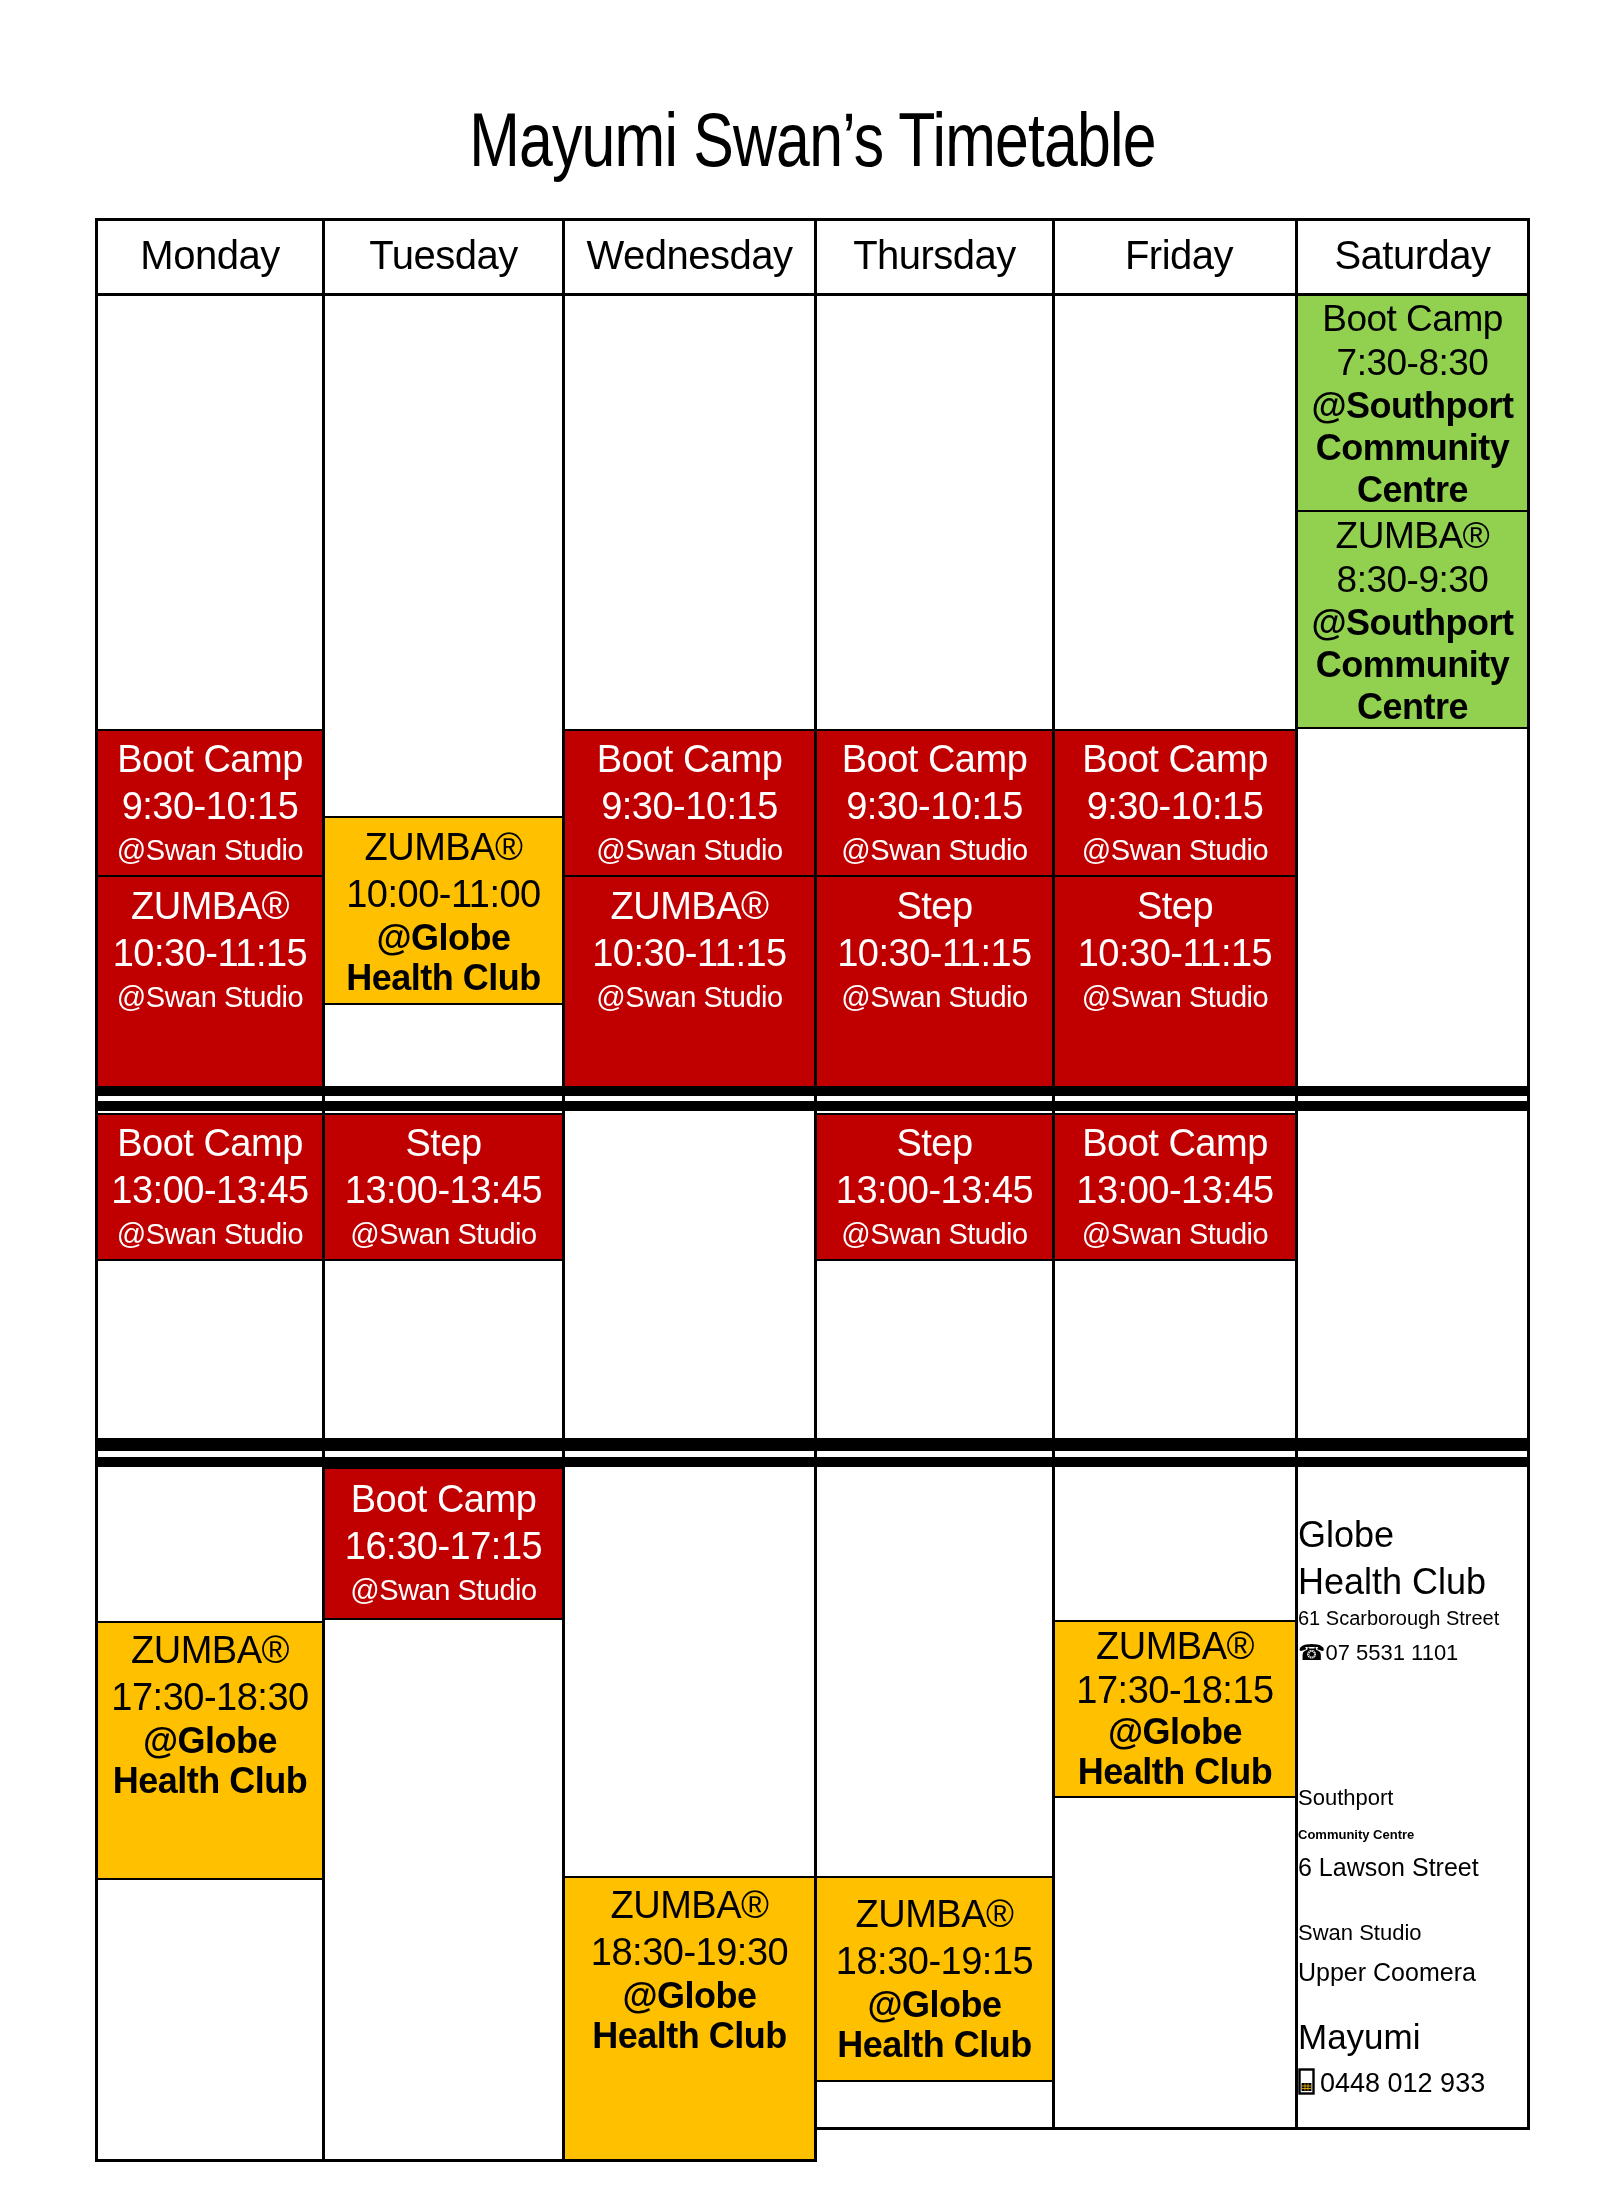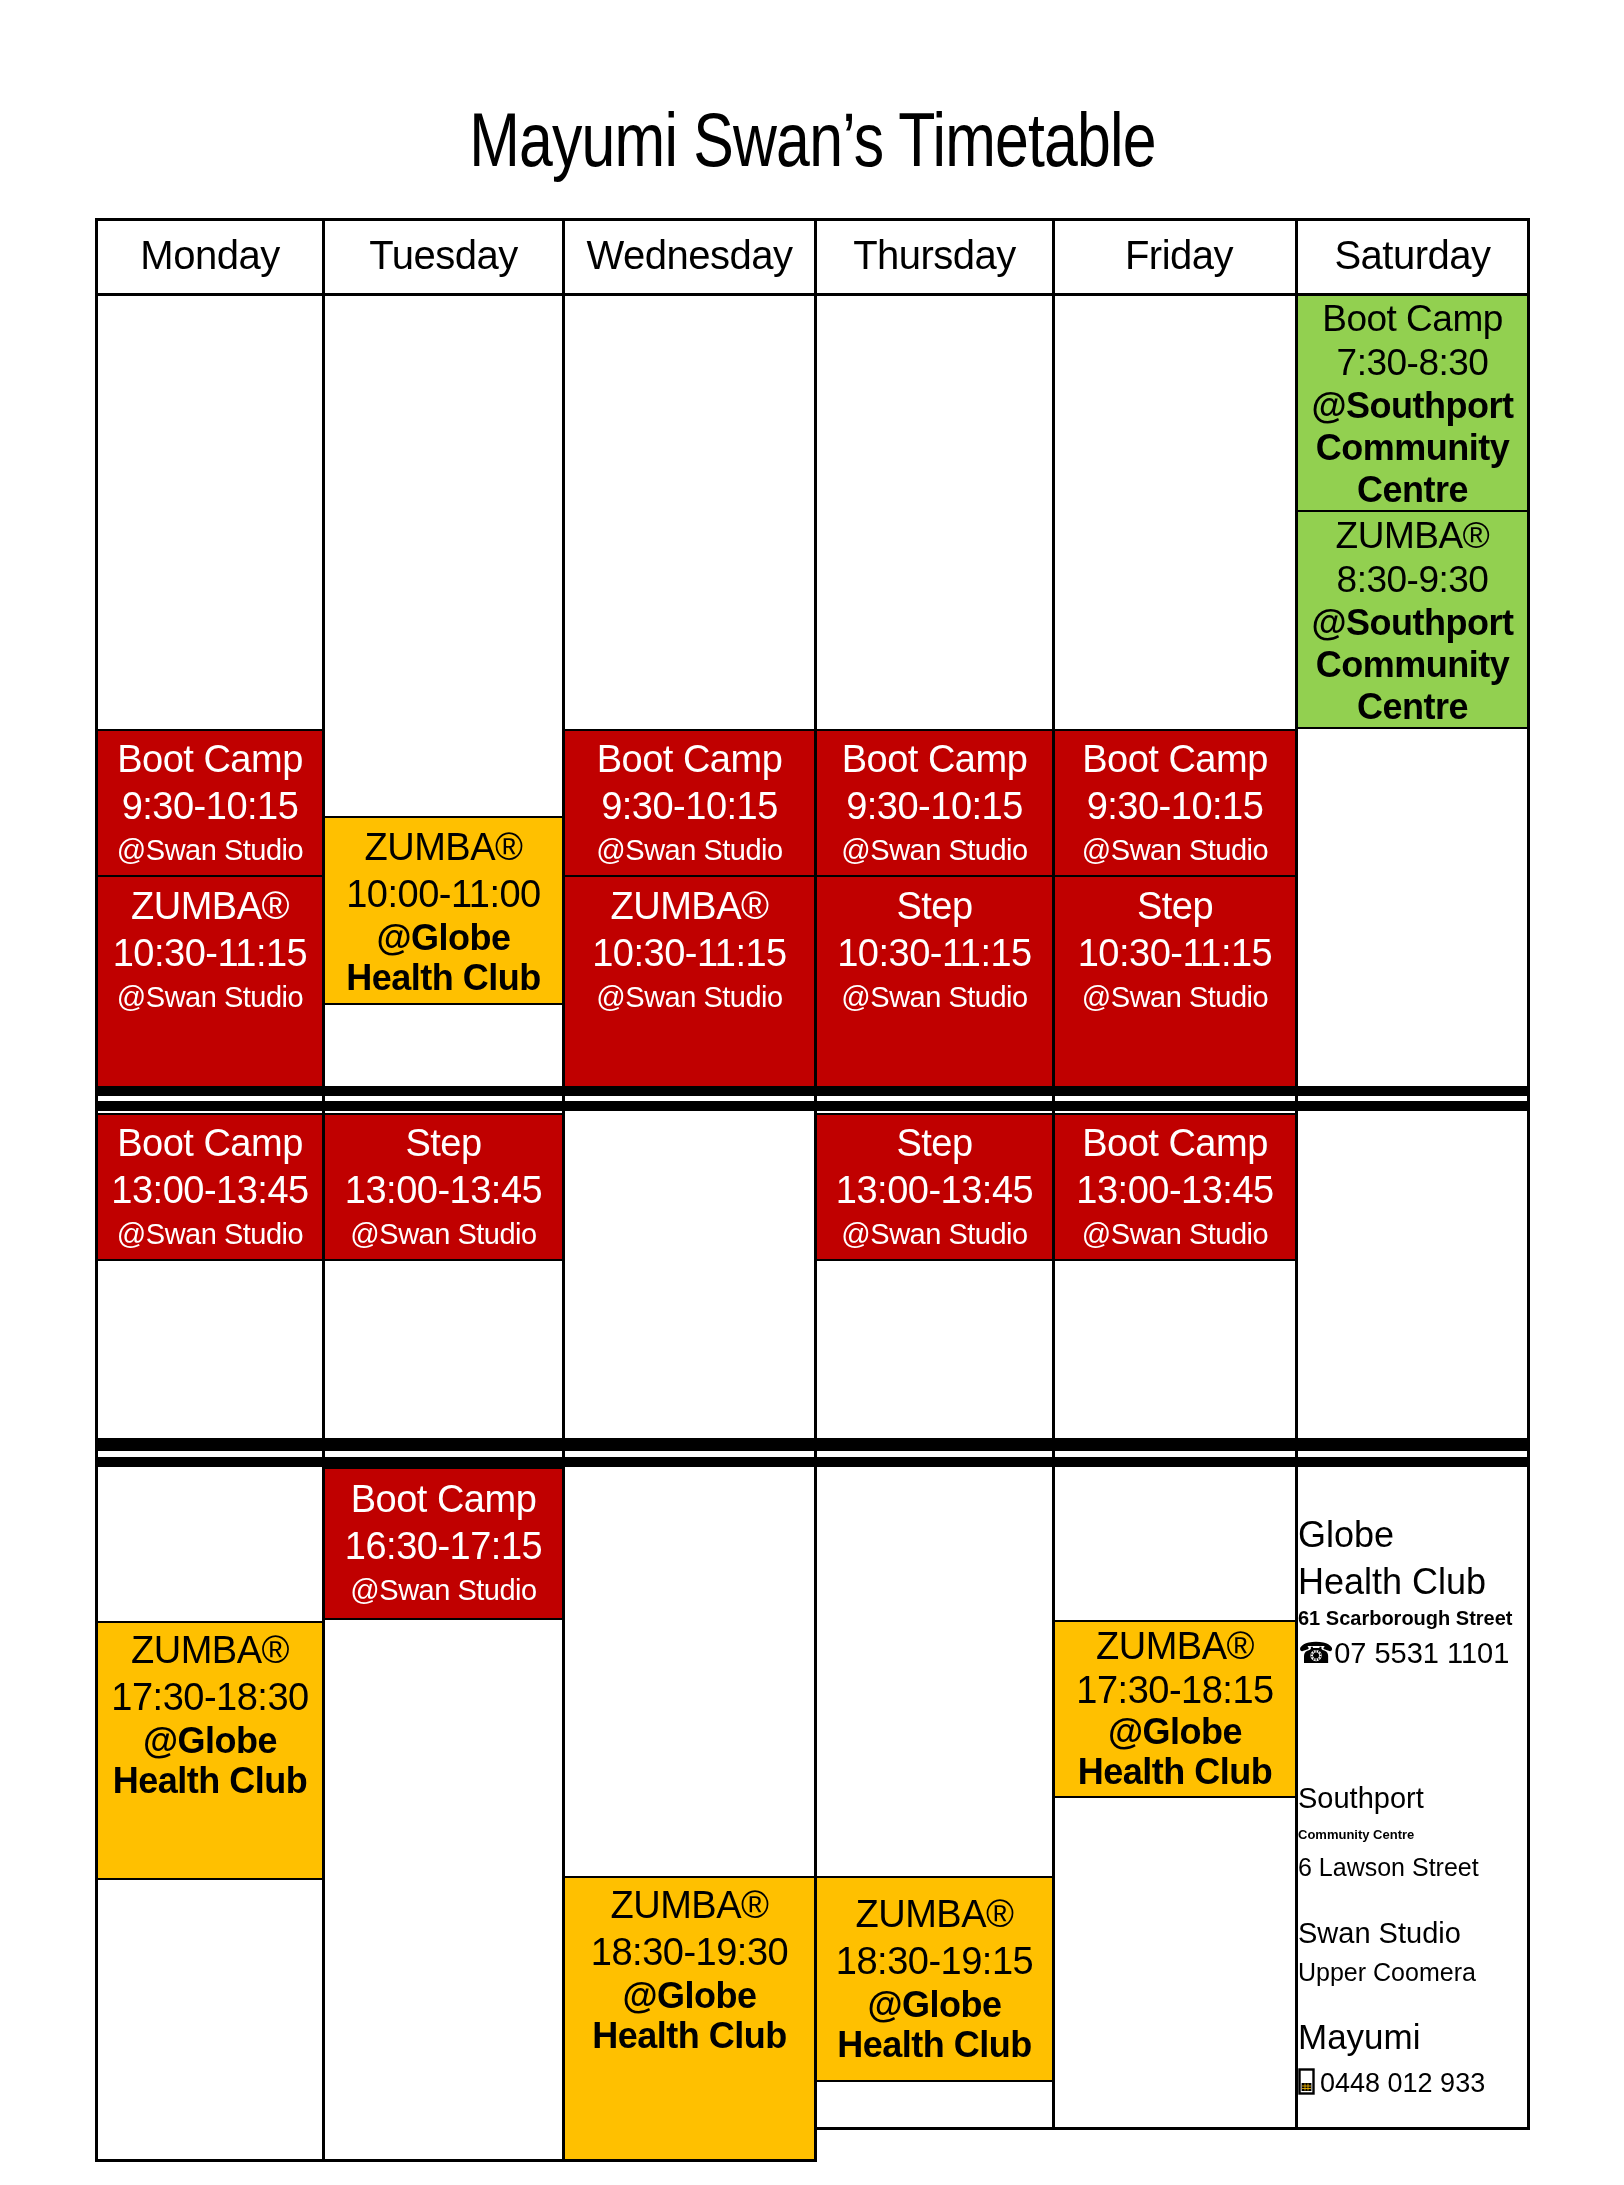--- a/index.html
+++ b/index.html
@@ -16,22 +16,22 @@
   .green{background:#92D050;color:#000}
   .b1{font-size:38px;line-height:47px;letter-spacing:-0.5px;white-space:nowrap}
   .b3{font-size:29px;line-height:40px;letter-spacing:-0.5px;white-space:nowrap}
   .bb{font-size:36px;line-height:40px;font-weight:bold;letter-spacing:-0.5px;white-space:nowrap}
   .green .b1{font-size:37px;line-height:44px}
   .green .bb{line-height:42px}
   .fy .b1{line-height:44px}
   .vline,.hline,.bar{position:absolute;background:#000}
   .c{position:absolute;left:1298px;width:215px;text-align:left;white-space:nowrap}
   .c-big{font-size:36px;line-height:42px}
-  .c-sb{font-size:20px;line-height:24px;font-weight:bold}
-  .c-ph{font-size:29px;line-height:34px}
+  .c-sb{font-size:20px;line-height:24px;font-weight:normal}
+  .c-ph{font-size:22px;line-height:34px}
   .c-cc{font-size:13px;line-height:26px;font-weight:bold}
   .c-md{font-size:25px;line-height:30px}
   .c-nm{font-size:35px;line-height:42px}
   .c-mb{font-size:27px;line-height:32px}
   .micon{display:inline-block;vertical-align:-3px;margin-right:5px}
 </style>
 </head>
 <body>
 
 <div class="page">

